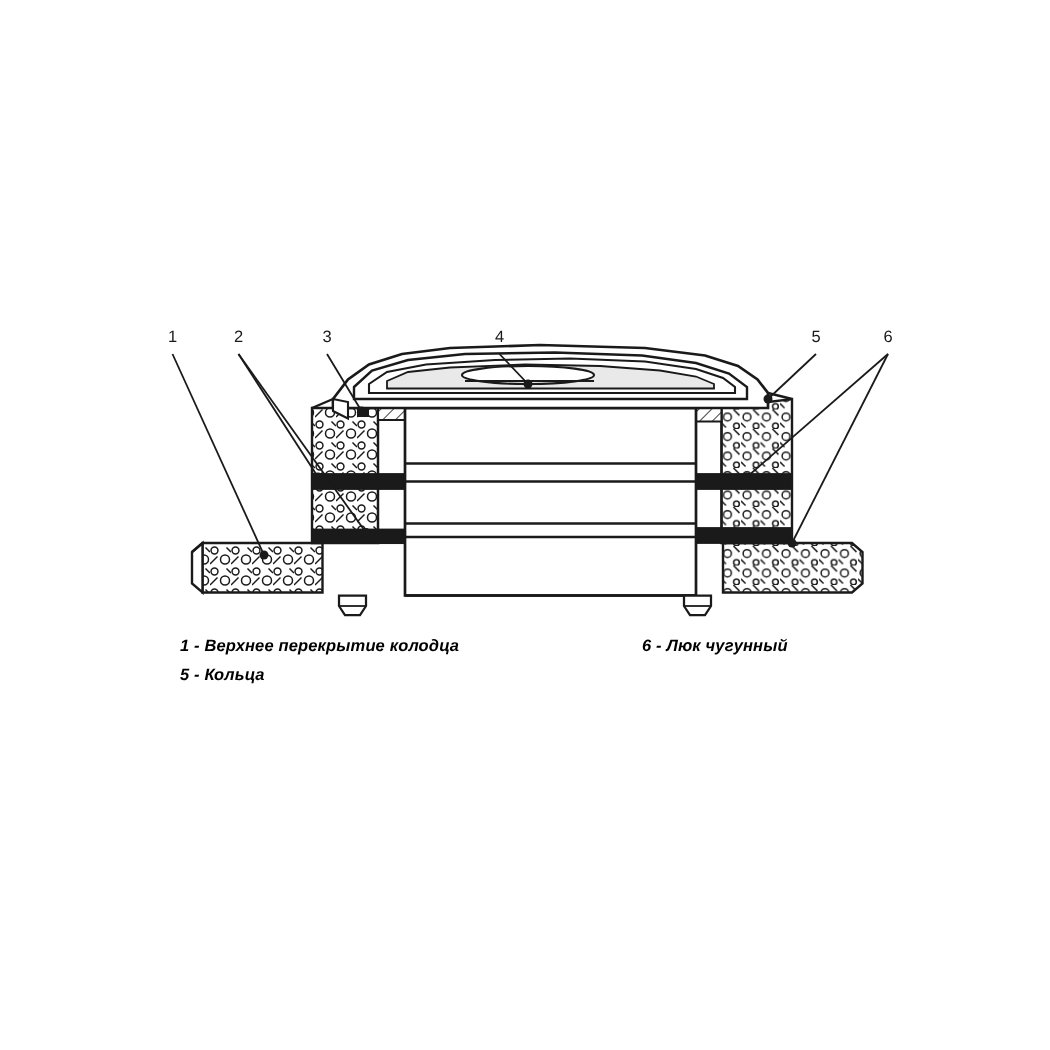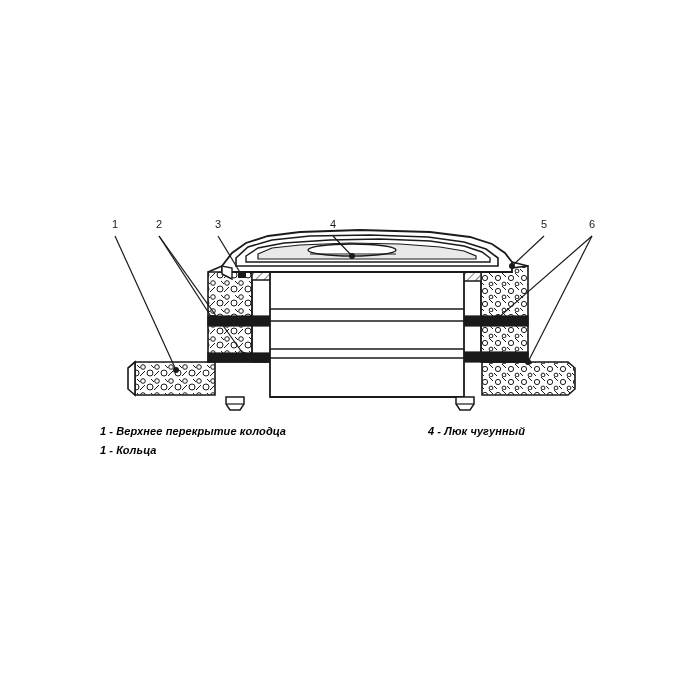--- a/index.html
+++ b/index.html
@@ -37,21 +37,21 @@
     font-size: 11px;
     font-style: italic;
     font-weight: bold;
     line-height: 19px;
     letter-spacing: 0.1px;
   }
   .legend-col {
     position: absolute;
     top: 0;
   }
-  .legend-col.left { left: 0; }
+  .legend-col.left { left: 20px; }
   .legend-col.right { left: 328px; }
   .legend-item {
     white-space: nowrap;
   }
   .callout-num {
     font-size: 11px;
     font-weight: normal;
     font-style: normal;
   }
 </style>
@@ -172,20 +172,20 @@
       <text class="callout-num" x="215" y="228" font-family="Liberation Sans, sans-serif" font-size="11" fill="#1a1a1a">3</text>
       <text class="callout-num" x="330" y="228" font-family="Liberation Sans, sans-serif" font-size="11" fill="#1a1a1a">4</text>
       <text class="callout-num" x="541" y="228" font-family="Liberation Sans, sans-serif" font-size="11" fill="#1a1a1a">5</text>
       <text class="callout-num" x="589" y="228" font-family="Liberation Sans, sans-serif" font-size="11" fill="#1a1a1a">6</text>
     </g>
   </svg>
 
   <div class="legend">
     <div class="legend-col left">
       <div class="legend-item">1 - Верхнее перекрытие колодца</div>
-      <div class="legend-item">1 - Кольца</div>
+      <div class="legend-item">5 - Кольца</div>
     </div>
     <div class="legend-col right">
-      <div class="legend-item">4 - Люк чугунный</div>
+      <div class="legend-item">6 - Люк чугунный</div>
     </div>
   </div>
 
 </div>
 
 </body></html>

